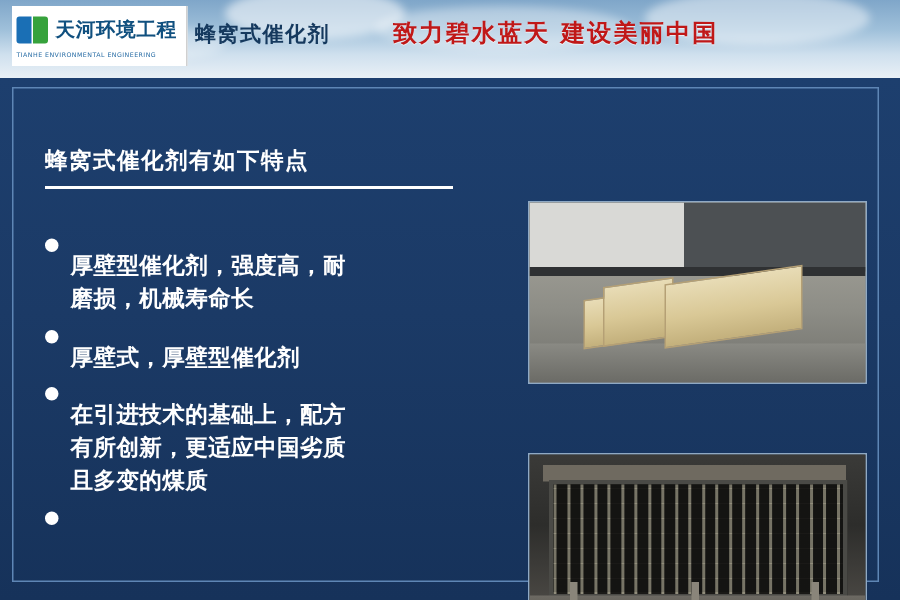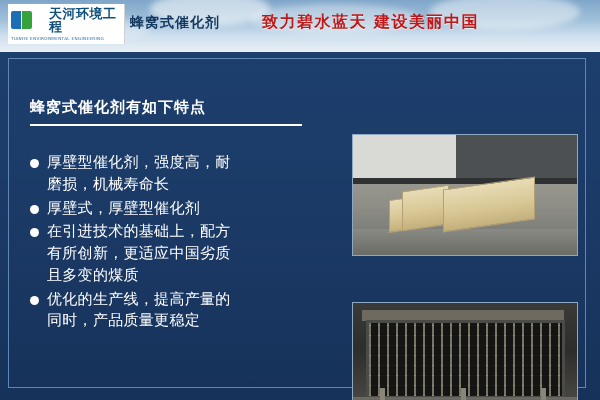--- a/index.html
+++ b/index.html
@@ -12,21 +12,21 @@
     overflow:hidden;}
   .cloud{position:absolute;background:rgba(255,255,255,0.55);border-radius:50%;filter:blur(3px);}
   .c1{left:150px;top:-8px;width:120px;height:34px;}
   .c2{left:250px;top:4px;width:170px;height:30px;background:rgba(255,255,255,0.35);}
   .c3{left:430px;top:-6px;width:150px;height:36px;background:rgba(255,255,255,0.45);}
   .c4{left:60px;top:18px;width:90px;height:22px;background:rgba(255,255,255,0.3);}
 
   
   .logo{position:absolute;left:8px;top:4px;width:116px;height:40px;background:#ffffff;
     border-right:1px solid #d0d0d0;display:flex;flex-direction:column;justify-content:center;}
-  .logo-row{display:flex;align-items:center;padding-left:3px;gap:12px;}
+  .logo-row{display:flex;align-items:center;padding-left:3px;}
   .logo-mark{width:22px;height:22px;margin-right:4px;position:relative;flex:none;}
   .logo-mark .lm-a{position:absolute;left:0;top:2px;width:10px;height:18px;background:#1a6fb5;border-radius:2px 0 0 2px;}
   .logo-mark .lm-b{position:absolute;left:11px;top:2px;width:10px;height:18px;background:#36a23c;border-radius:0 2px 2px 0;}
   .logo-cn{font-size:13px;font-weight:bold;color:#10507f;letter-spacing:0.5px;line-height:1;}
   .logo-en{font-size:4.2px;color:#2a6ea6;letter-spacing:0.3px;padding-left:3px;margin-top:3px;
     transform:scale(1,1);white-space:nowrap;}
   .header-sub{position:absolute;left:130px;top:14px;font-size:14px;font-weight:bold;color:#15395e;letter-spacing:1px;}
   .header-slogan{position:absolute;left:262px;top:12px;font-size:16px;font-weight:bold;color:#c01818;letter-spacing:1.5px;
     text-shadow:0 1px 0 rgba(255,255,255,0.6);text-align:center;}
 
@@ -34,21 +34,21 @@
   .body{position:absolute;left:0;top:52px;width:600px;height:348px;
     background:linear-gradient(180deg,#1d3f6e 0%,#1b3a66 45%,#16325a 100%);}
   .frame{position:absolute;left:8px;top:6px;width:576px;height:328px;border:1px solid #5e86b5;}
 
   .title{position:absolute;left:30px;top:46px;font-size:15px;font-weight:bold;color:#ffffff;letter-spacing:1px;}
   .title-underline{position:absolute;left:30px;top:72px;width:272px;height:2px;background:#ffffff;}
 
   .bullets{position:absolute;left:30px;top:100px;width:300px;}
   .bullet{display:flex;align-items:flex-start;margin-bottom:2px;}
   .dot{width:9px;height:9px;border-radius:50%;background:#ffffff;margin-top:7px;margin-right:8px;flex:none;}
-  .btext{font-size:15px;font-weight:normal;color:#ffffff;line-height:1.45;letter-spacing:0.3px;}
+  .btext{font-size:15px;font-weight:bold;color:#ffffff;line-height:1.45;letter-spacing:0.3px;margin-top:15px;}
 
   
   .photo{position:absolute;border:1px solid #8fa9c4;overflow:hidden;}
   .photo-top{left:352px;top:82px;width:224px;height:120px;background:#7c7d79;}
   .photo-bot{left:352px;top:250px;width:224px;height:118px;background:#2a2a2a;}
 
   
   .pt-bg{position:absolute;left:0;top:0;width:100%;height:100%;
     background:linear-gradient(180deg,#b9b7ad 0%,#9d9c94 30%,#8d8d86 60%,#6f6f6a 100%);}
   .pt-wall{position:absolute;left:0;top:0;width:100%;height:38%;background:#4c5053;}
@@ -116,22 +116,20 @@
         <span class="btext" style="white-space:pre-line">厚壁式，厚壁型催化剂</span>
       </div>
       <div class="bullet">
         <span class="dot"></span>
         <span class="btext" style="white-space:pre-line">在引进技术的基础上，配方
 有所创新，更适应中国劣质
 且多变的煤质</span>
       </div>
       <div class="bullet">
         <span class="dot"></span>
-        <span class="btext" style="white-space:pre-line">优化的生产线，提高产量的
-同时，产品质量更稳定</span>
       </div>
     </div>
 
     <div class="photo photo-top">
       <div class="pt-bg"></div>
       <div class="pt-wall"></div>
       <div class="pt-wall2"></div>
       <div class="pt-shelf"></div>
       <div class="pt-floor"></div>
       <div class="blk b3"></div>

